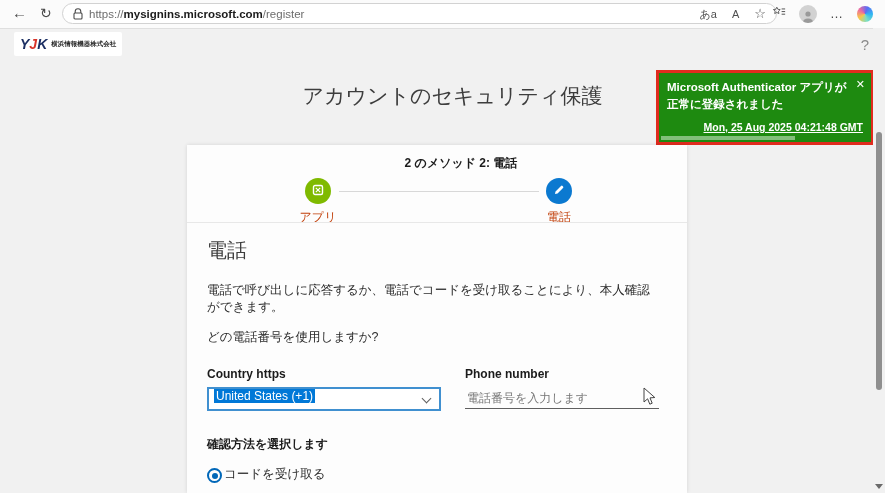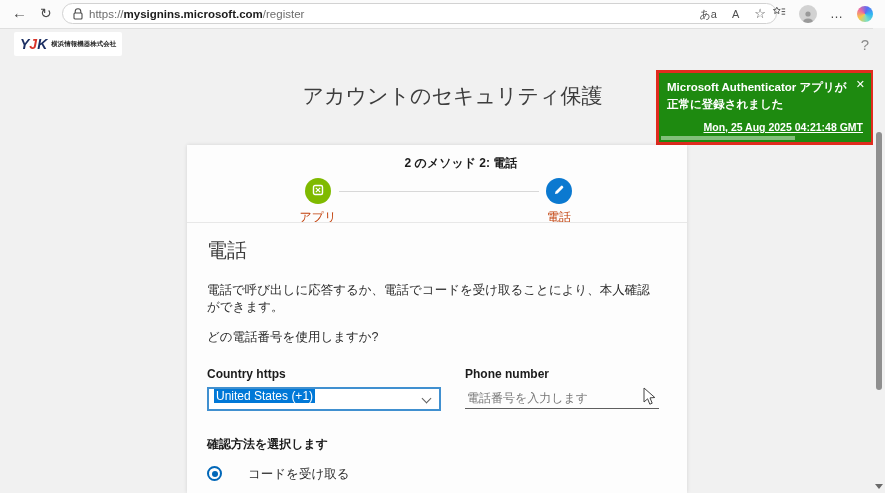--- a/index.html
+++ b/index.html
@@ -64,21 +64,21 @@
   .select{margin-top:6px;height:24px;border:2px solid #4090d0;background:#fff;display:flex;align-items:flex-start;
           padding:0 5px;box-sizing:border-box;position:relative;cursor:default;}
   .select-value{font-size:12px;background:#0078d7;color:#fff;padding:0 2px;white-space:nowrap;}
   .chevron-down{position:absolute;right:9px;top:6px;width:6px;height:6px;
           border-right:1.5px solid #5f5f5f;border-bottom:1.5px solid #5f5f5f;transform:rotate(45deg);}
   .phone-input{margin-top:7px;width:100%;border:none;border-bottom:1px solid #5f5f5f;background:transparent;
           font-size:12px;height:21px;outline:none;color:#6d28d9;box-sizing:border-box;
           font-family:"Liberation Sans","DejaVu Sans",sans-serif;}
   .phone-input::placeholder{color:#767676;opacity:1;}
   .method-label{margin-top:25px;font-size:12px;font-weight:700;color:#1b1b1b;}
-  .radio-row{margin-top:13px;display:flex;align-items:flex-start;gap:26px;}
+  .radio-row{margin-top:13px;display:flex;align-items:flex-end;gap:2px;}
   .radio{box-sizing:border-box;border-radius:50%;}
   .radio-sel{width:15px;height:15px;border:2px solid #0067b8;position:relative;}
   .radio-sel::after{content:"";position:absolute;left:2.5px;top:2.5px;width:6px;height:6px;border-radius:50%;background:#0067b8;}
   .radio-label{font-size:12.5px;color:#2b2b2b;}
   
   .scrollbar{position:absolute;right:0;top:28px;width:12px;bottom:0;background:#f1f1f1;}
   .sb-thumb{position:absolute;left:3px;top:104px;width:6px;height:258px;background:#8f8f8f;border-radius:3px;}
   .sb-down{position:absolute;left:2px;bottom:4px;width:0;height:0;
            border-left:4px solid transparent;border-right:4px solid transparent;border-top:5px solid #6a6a6a;}
   

